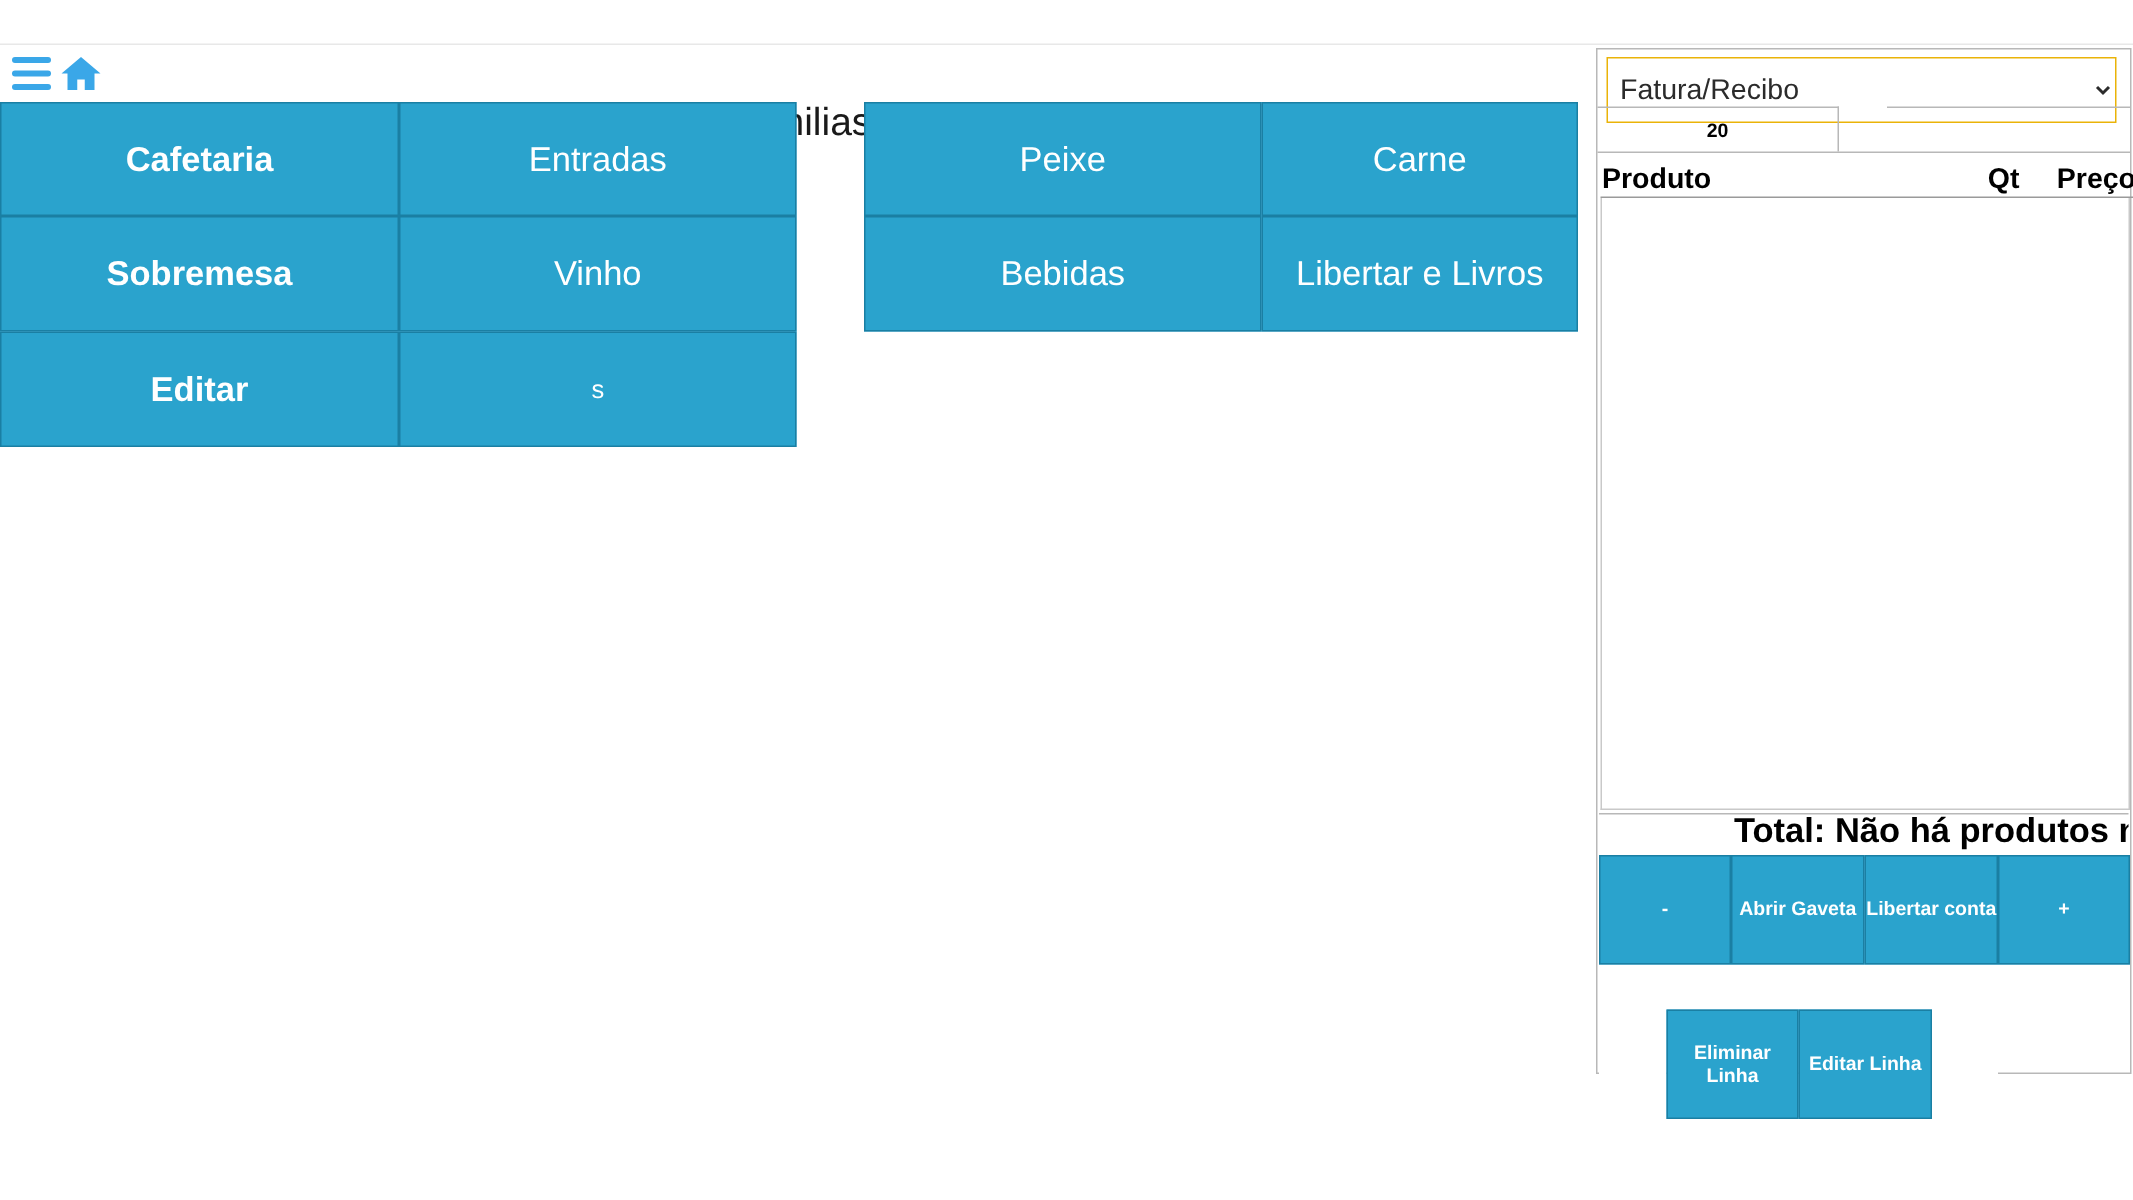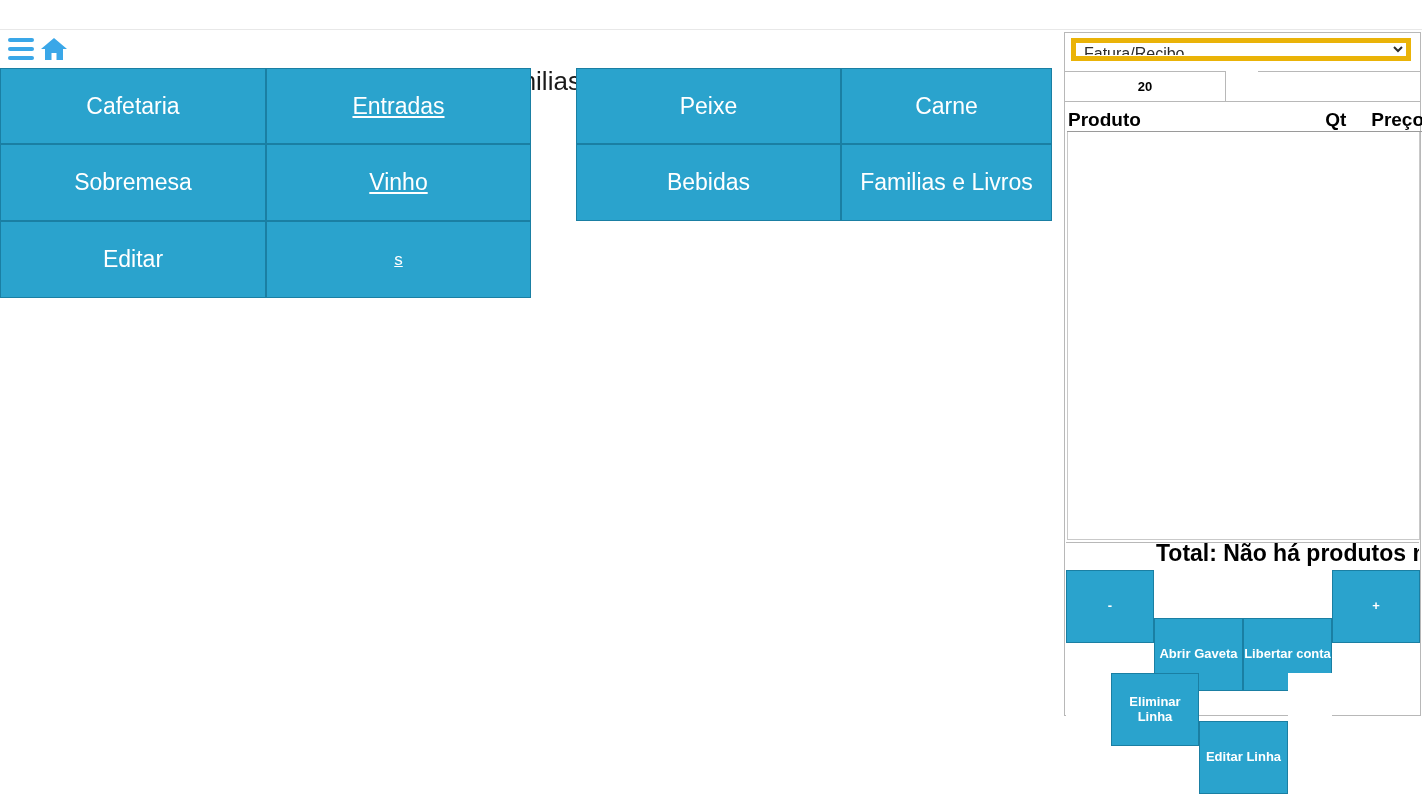--- a/index.html
+++ b/index.html
@@ -78,22 +78,22 @@
     color: #ffffff;
     font-size: 23px;
     font-family: "Liberation Sans", sans-serif;
     display: flex;
     align-items: center;
     justify-content: center;
     cursor: pointer;
     overflow: hidden;
     white-space: nowrap;
   }
-  .tile.c1 { width: 266px; }
-  .tile.c2 { width: 265px; text-decoration: underline; }
+  .tile.c1 { width: 266px; font-weight: bold; }
+  .tile.c2 { width: 265px; }
   .tile.c3 { width: 265px; margin-left: 45px; }
   .tile.c4 { width: 211px; }
   .tile.h-a { height: 76px; }
   .tile.h-b { height: 77px; text-align: right; }
   .tile.small { font-size: 17px; }
 
   
   #order-panel {
     position: absolute;
     left: 1064px; top: 32px;
@@ -103,27 +103,27 @@
     border: 1px solid #b8b8b8;
     box-sizing: border-box;
   }
   #doc-select-wrap {
     position: absolute;
     left: 6px; top: 5px;
     width: 340px; height: 28px;
   }
   #doc-select {
     width: 340px;
-    height: 23px;
-    font-size: 16px;
+    height: 44px;
+    font-size: 19px;
     font-family: "Liberation Sans", sans-serif;
     color: #2b2b2b;
     padding: 1px 4px;
     box-sizing: border-box;
-    border: 5px solid #eab308;
+    border: 1px solid #eab308;
     background: #ffffff;
     border-radius: 0;
   }
   #meta-row {
     position: absolute;
     left: 0; top: 38px;
     width: 355px; height: 30px;
     display: flex;
     border-bottom: 1px solid #b8b8b8;
     gap: 32px;
@@ -220,21 +220,21 @@
     font-family: "Liberation Sans", sans-serif;
     display: flex;
     align-items: center;
     justify-content: center;
     text-align: center;
     line-height: 1.15;
     cursor: pointer;
     height: 73px;
   }
   .act-btn.w1 { width: 88px; }
-  .act-btn.w2 { width: 89px; margin-top: 48px; }
+  .act-btn.w2 { width: 89px; }
   .act-spacer { height: 73px; background: #ffffff; }
   .act-spacer.left { width: 45px; }
   .act-spacer.right { width: 44px; }
 </style>
 </head>
 <body>
 
 <div id="topbar"></div>
 
 <div id="appbar">
@@ -255,21 +255,21 @@
   <div class="tile-row">
     <div class="tile c1 h-a">Cafetaria</div>
     <div class="tile c2 h-a">Entradas</div>
     <div class="tile c3 h-a">Peixe</div>
     <div class="tile c4 h-a">Carne</div>
   </div>
   <div class="tile-row">
     <div class="tile c1 h-b">Sobremesa</div>
     <div class="tile c2 h-b">Vinho</div>
     <div class="tile c3 h-b">Bebidas</div>
-    <div class="tile c4 h-b">Familias e Livros</div>
+    <div class="tile c4 h-b">Libertar e Livros</div>
   </div>
   <div class="tile-row">
     <div class="tile c1 h-b">Editar</div>
     <div class="tile c2 h-b small">s</div>
   </div>
 </div>
 
 <div id="order-panel">
 
   <div id="doc-select-wrap">

